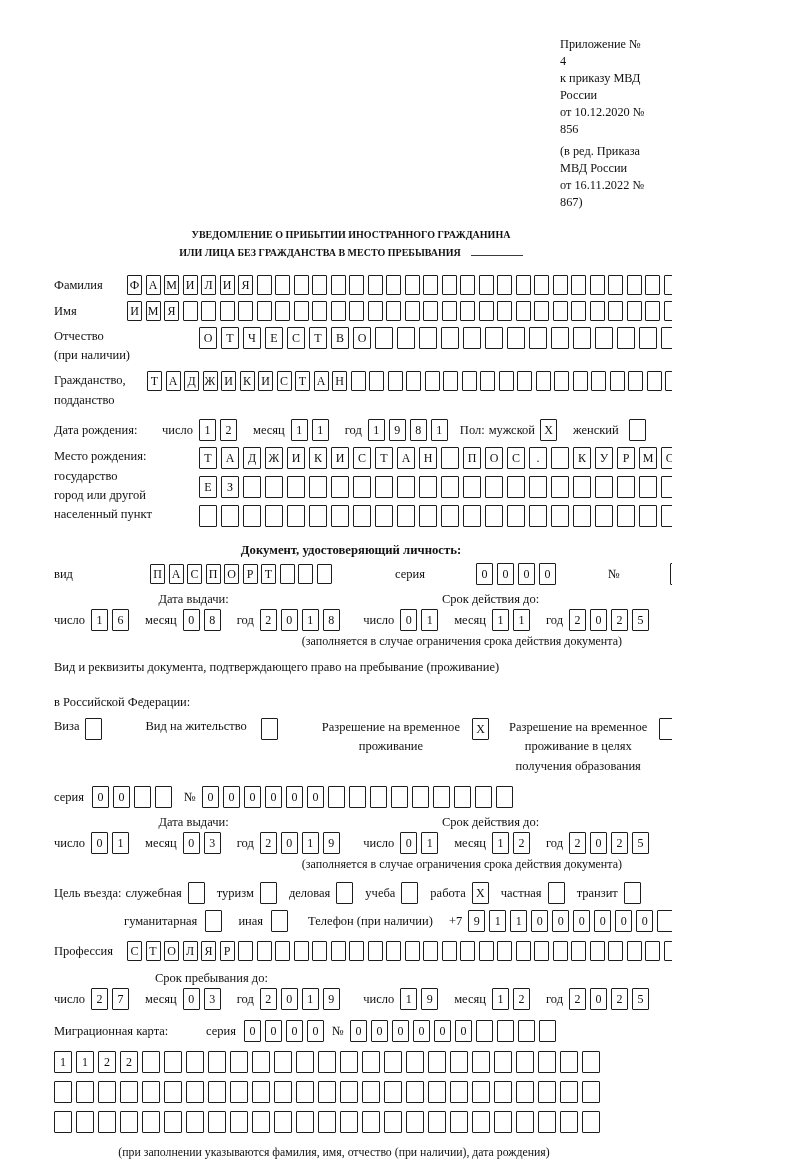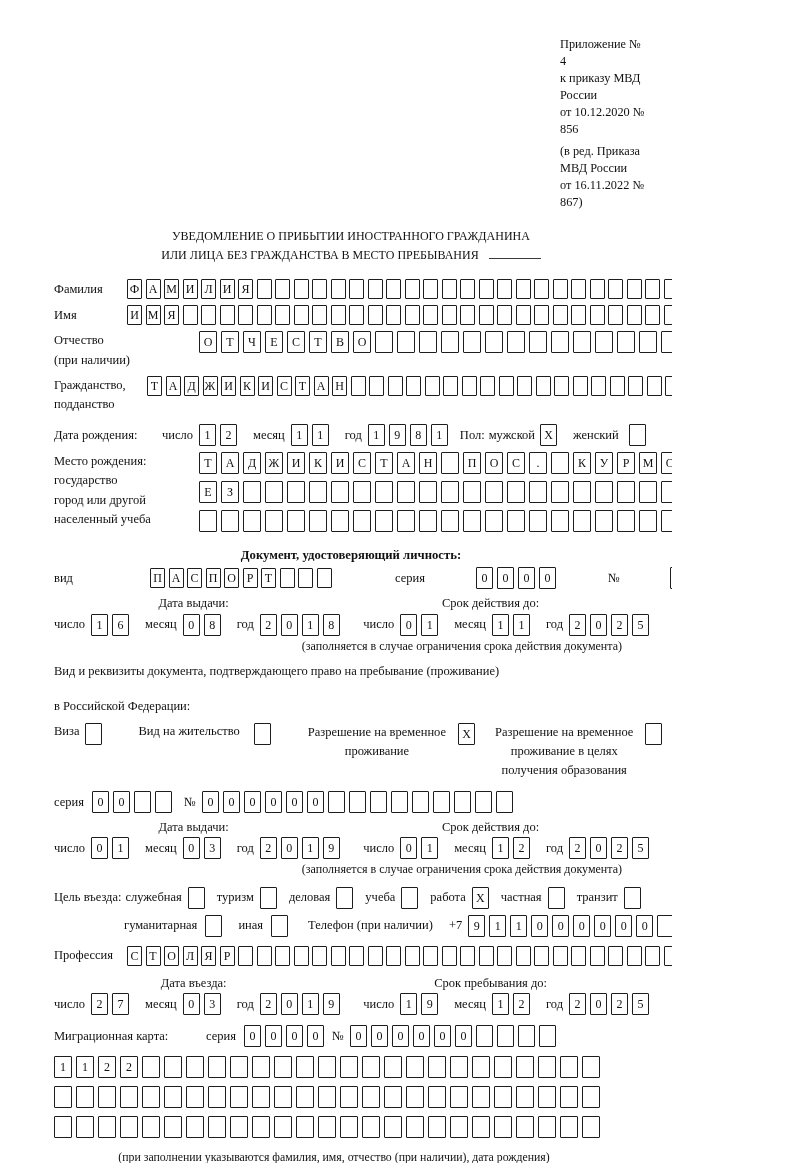--- a/index.html
+++ b/index.html
@@ -7,21 +7,21 @@
     width:672px;height:1163px;box-sizing:border-box;
     padding:36px 24px 16px 54px;
     background:#fff;color:#111;
     font-family:"Liberation Serif","DejaVu Serif",serif;
     font-size:12.5px;line-height:1.3;
     overflow:hidden;position:relative;
   }
   .appendix{margin-left:506px;font-size:12.3px;line-height:1.38;}
   .appendix .blk2{margin-top:5px;}
   .forma{margin-top:14px;text-align:right;font-weight:bold;font-size:13.5px;padding-right:8px;letter-spacing:.5px;}
-  .title{margin-top:16px;text-align:center;font-weight:normal;font-size:12px;line-height:1.65;}
+  .title{margin-top:16px;text-align:center;font-weight:bold;font-size:10px;line-height:1.65;}
   .title-underline{display:inline-block;width:52px;border-bottom:1.7px solid #3a3a3a;height:12px;margin-left:10px;}
   .sec-heading{margin-top:16px;font-weight:bold;font-size:12.9px;}
   .row{display:flex;align-items:center;margin-top:6px;flex-wrap:nowrap;}
   .row.top{align-items:flex-start;}
   .lbl{flex:none;}
   .lblcol{flex:none;}
   .lblcol span{display:block;line-height:1.55;}
   .cells{display:flex;flex:none;}
   .cell{
     display:inline-flex;align-items:center;justify-content:center;flex:none;
@@ -41,21 +41,21 @@
   .pair{display:flex;margin-top:6px;}
   .half-l{width:47%;box-sizing:border-box;display:flex;align-items:center;}
   .half-r{width:53%;box-sizing:border-box;display:flex;align-items:center;padding-left:30px;}
   .half-lab-l{width:47%;text-align:center;}
   .half-lab-r{width:53%;text-align:center;}
   .note{margin-top:3px;text-align:right;padding-right:26px;font-size:12px;}
   .intro{margin-top:9px;}
   .permitrow{margin-top:8px;display:flex;align-items:flex-start;}
   .optblock{flex:none;text-align:center;line-height:1.55;}
   .optblock span{display:block;}
-  .gap8{margin-left:8px;}.gap12{margin-left:12px;}.gap16{margin-left:16px;}.gap24{margin-left:17px;padding-left:16px;}
+  .gap8{margin-left:8px;}.gap12{margin-left:12px;}.gap16{margin-left:16px;}.gap24{margin-left:24px;padding-left:16px;}
   .purpose-row2{padding-left:70px;}
   .final-note{margin-top:4px;padding-left:150px;text-align:center;font-size:11.8px;}
   .reps .col .cells{margin-bottom:8px;}
 </style>
 </head>
 <body>
 
 <div class="page">
 
   <div class="appendix">
@@ -246,21 +246,21 @@
     <span class="cells md">
         <span class="cell"></span>
       </span>
   </div>
 
   <div class="row top">
     <div class="lblcol w145">
       <span>Место рождения:</span>
       <span>государство</span>
       <span>город или другой</span>
-      <span>населенный учеба</span>
+      <span>населенный пункт</span>
     </div>
     <div class="col">
       <span class="cells lg">
           <span class="cell">Т</span>
           <span class="cell">А</span>
           <span class="cell">Д</span>
           <span class="cell">Ж</span>
           <span class="cell">И</span>
           <span class="cell">К</span>
           <span class="cell">И</span>
@@ -612,21 +612,20 @@
         <span class="cell"></span>
         <span class="cell"></span>
         <span class="cell"></span>
         <span class="cell"></span>
         <span class="cell"></span>
         <span class="cell"></span>
       </span>
   </div>
 
   <div class="pair" style="margin-top:9px;">
-    <div class="half-lab-l">Дата въезда:</div>
     <div class="half-lab-r">Срок пребывания до:</div>
   </div>
   <div class="pair" style="margin-top:2px;">
     <div class="half-l">
       <span class="lbl dlab dlab-first">число</span>
       <span class="cells md">
           <span class="cell">2</span>
           <span class="cell">7</span>
         </span>
       <span class="lbl dlab">месяц</span>

